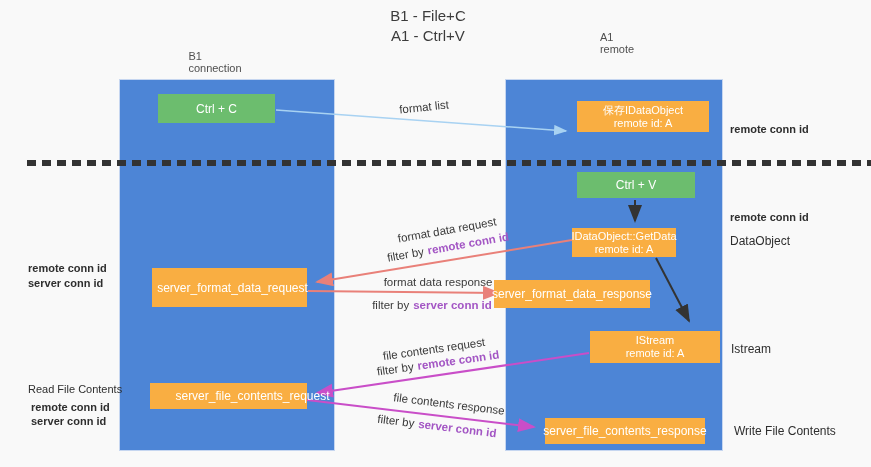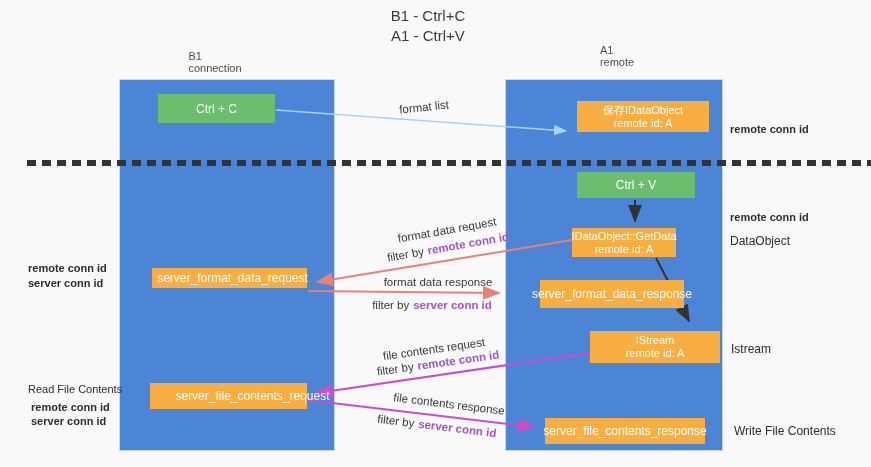--- a/index.html
+++ b/index.html
@@ -36,29 +36,29 @@
   .side{white-space:nowrap;font-size:11px;color:#2e2e2e;}
   .side.bold{font-weight:700;}
   svg{position:absolute;left:0;top:0;pointer-events:none;}
 </style>
 </head>
 <body>
 
 <div id="canvas">
 
   <div class="abs" id="title">
-    <div>B1 - Ctrl+C</div>
+    <div>B1 - File+C</div>
     <div>A1 - Ctrl+V</div>
   </div>
 
   <div class="abs colhead" style="left:215px;top:50px;">
     <div>B1</div>
     <div>connection</div>
   </div>
-  <div class="abs colhead" style="left:617px;top:44px;">
+  <div class="abs colhead" style="left:617px;top:31px;">
     <div>A1</div>
     <div>remote</div>
   </div>
 
   <div class="abs column" style="left:119px;top:79px;width:216px;height:372px;"></div>
   <div class="abs column" style="left:505px;top:79px;width:218px;height:372px;"></div>
 
   <div class="abs" id="dashline"></div>
 
   <svg width="871" height="467">
@@ -96,25 +96,25 @@
 
   <div class="abs node green" style="left:577px;top:172px;width:118px;height:26px;">
     <div>Ctrl + V</div>
   </div>
 
   <div class="abs node orange two" style="left:572px;top:228px;width:104px;height:29px;">
     <div>IDataObject::GetData</div>
     <div class="l2">remote id: A</div>
   </div>
 
-  <div class="abs node orange" style="left:152px;top:268px;width:155px;height:20px;padding-left:6px;">
+  <div class="abs node orange" style="left:152px;top:268px;width:155px;height:39px;padding-left:6px;">
     <div>server_format_data_request</div>
   </div>
 
-  <div class="abs node orange" style="left:540px;top:280px;width:144px;height:28px;">
+  <div class="abs node orange" style="left:494px;top:280px;width:156px;height:28px;">
     <div>server_format_data_response</div>
   </div>
 
   <div class="abs node orange two" style="left:590px;top:331px;width:130px;height:32px;">
     <div>IStream</div>
     <div class="l2">remote id: A</div>
   </div>
 
   <div class="abs node orange" style="left:150px;top:383px;width:157px;height:26px;padding-left:48px;">
     <div>server_file_contents_request</div>

